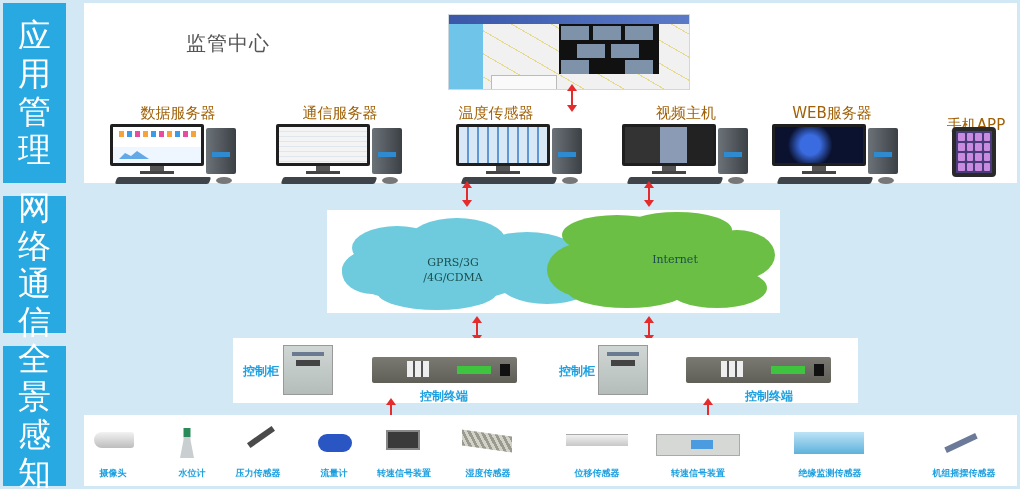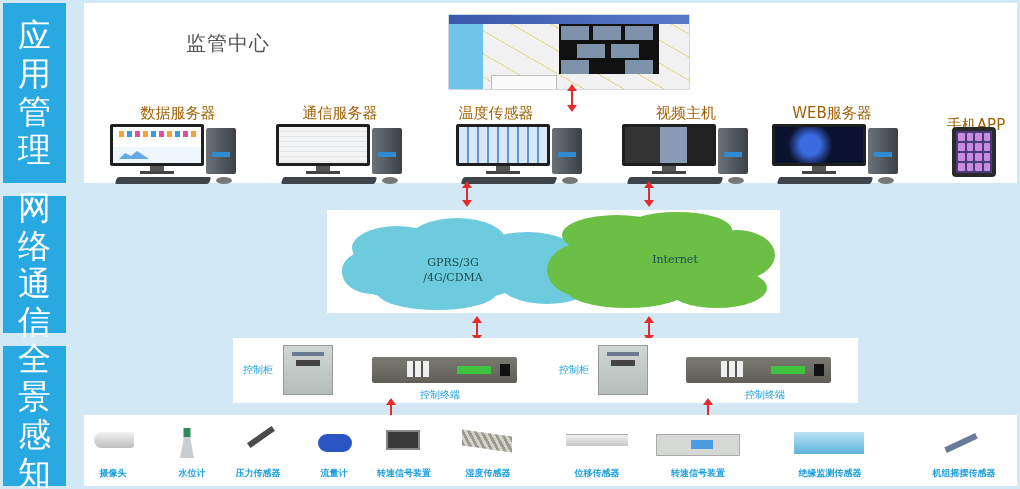--- a/index.html
+++ b/index.html
@@ -51,21 +51,21 @@
 
   
   .arrow { position: absolute; width: 10px; }
   .arrow .line { position: absolute; left: 4px; top: 5px; bottom: 5px; width: 2px; background: #e52b2b; }
   .arrow .up, .arrow .down { position: absolute; left: 0; width: 0; height: 0; border-left: 5px solid transparent; border-right: 5px solid transparent; }
   .arrow .up { top: 0; border-bottom: 7px solid #e52b2b; }
   .arrow .down { bottom: 0; border-top: 7px solid #e52b2b; }
 
   .cloud-text { position: absolute; font-family: "DejaVu Serif", serif; font-size: 11px; color: #1b4d4d; text-align: center; line-height: 15px; }
 
-  .ctl-label { position: absolute; font-size: 10px; color: #1da0e0; font-weight: normal; white-space: nowrap; }
+  .ctl-label { position: absolute; font-size: 12px; color: #1da0e0; font-weight: bold; white-space: nowrap; }
   .cabinet { position: absolute; width: 50px; height: 50px; background: linear-gradient(#cfd6d4,#b5bdbb); border: 1px solid #999; }
   .cabinet::before { content:""; position:absolute; left:8px; top:6px; width:32px; height:4px; background:#6a7a90; }
   .cabinet::after { content:""; position:absolute; left:12px; top:14px; width:24px; height:6px; background:#444; }
   .terminal { position: absolute; width: 145px; height: 26px; background: linear-gradient(#7a7a72,#5f5f58); border-radius: 2px; }
   .terminal .ports { position:absolute; left:35px; top:4px; width:22px; height:16px; background: repeating-linear-gradient(90deg,#eee 0 6px,#555 6px 8px); }
   .terminal .green { position:absolute; left:85px; top:9px; width:34px; height:8px; background:#3ec43e; }
   .terminal .pwr { position:absolute; left:128px; top:7px; width:10px; height:12px; background:#111; }
 
   .sensor-label { position: absolute; top: 467px; font-size: 9px; color: #1da0e0; font-weight: bold; white-space: nowrap; transform: translateX(-50%); }
   .sensor-img { position: absolute; top: 428px; height: 30px; }

